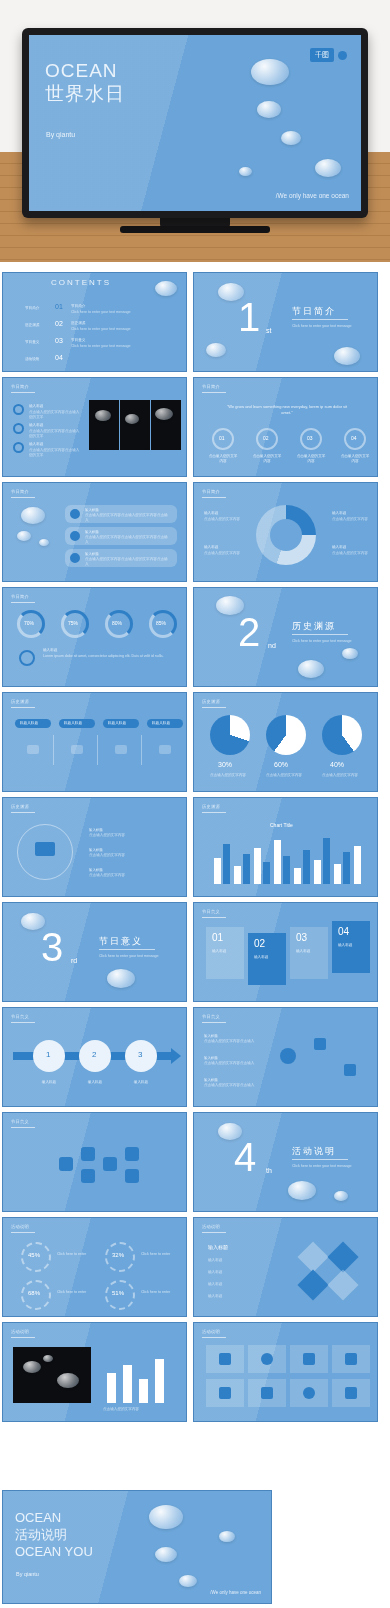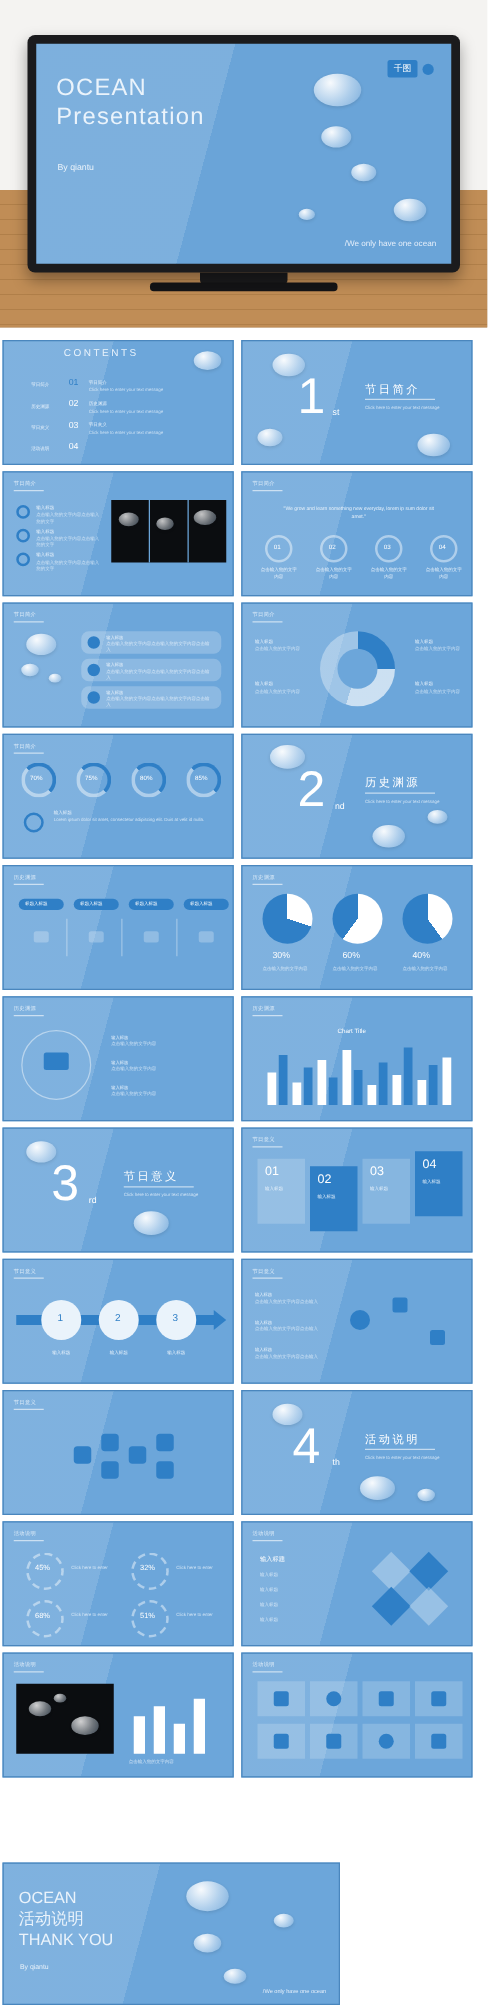--- a/index.html
+++ b/index.html
@@ -167,21 +167,21 @@
       <div class="tv-screen">
         <div class="s-diag"></div>
         <div class="bubble" style="left:222px;top:24px;width:38px;height:26px;border-radius:50%;"></div>
         <div class="bubble" style="left:228px;top:66px;width:24px;height:17px;"></div>
         <div class="bubble" style="left:252px;top:96px;width:20px;height:14px;"></div>
         <div class="bubble" style="left:286px;top:124px;width:26px;height:18px;"></div>
         <div class="bubble" style="left:210px;top:132px;width:13px;height:9px;"></div>
 
         <div class="hero-title">
           <div>OCEAN</div>
-          <div>Presentation</div>
+          <div class="l2">世界水日</div>
         </div>
         <div class="hero-sub">By qiantu</div>
         <div class="hero-tag">/We only have one ocean</div>
         <div class="hero-logo">
           <span class="lg">千图</span>
           <span class="dot"></span>
         </div>
       </div>
     </div>
   </div>
@@ -585,19 +585,19 @@
 
   <div class="final">
     <div class="s-diag"></div>
     <div class="bubble" style="left:146px;top:14px;width:34px;height:24px;"></div>
     <div class="bubble" style="left:152px;top:56px;width:22px;height:15px;"></div>
     <div class="bubble" style="left:176px;top:84px;width:18px;height:12px;"></div>
     <div class="bubble" style="left:216px;top:40px;width:16px;height:11px;"></div>
     <div class="final-title">
       <div>OCEAN</div>
       <div>活动说明</div>
-      <div>THANK YOU</div>
+      <div>OCEAN YOU</div>
     </div>
     <div class="final-sub">By qiantu</div>
     <div class="final-tag">/We only have one ocean</div>
   </div>
 
 </div>
 
 </body></html>

